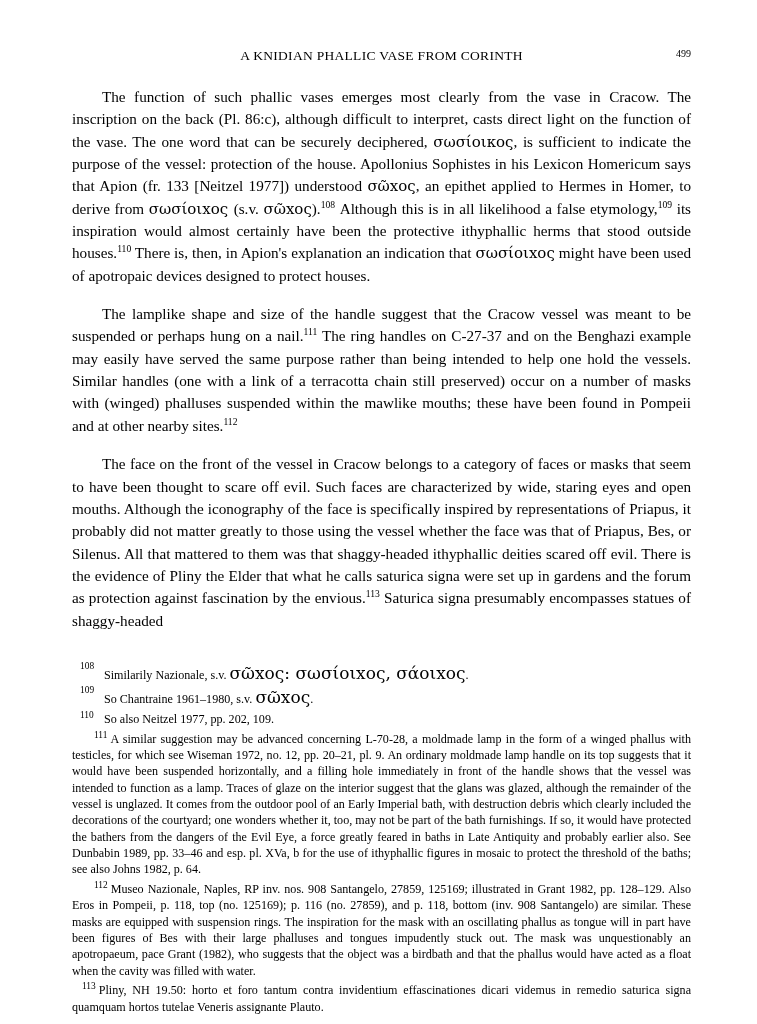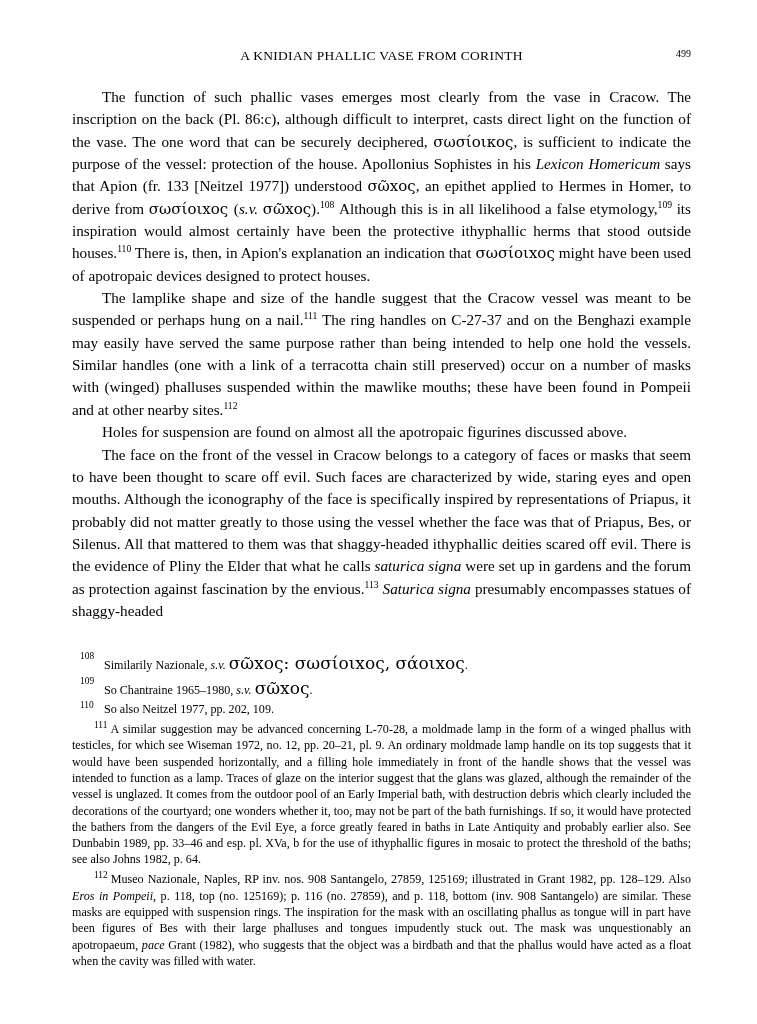--- a/index.html
+++ b/index.html
@@ -44,24 +44,24 @@
   }
   .body-text p {
     margin: 0;
     text-indent: 30px;
     font-size: 15.2px;
     line-height: 1.47;
     text-align: justify;
     hyphens: none;
   }
   .body-text p + p {
-    margin-top: 0px;
+    margin-top: 16px;
   }
   .gk { font-family: "DejaVu Serif", serif; font-size: 15px; }
-  .it { font-style: italic; }
+  .it { }
   sup.fn {
     font-size: 9.6px;
     vertical-align: super;
     line-height: 0;
   }
   .notes {
     margin-top: 20px;
     padding-top: 10px;
     font-size: 12.1px;
     line-height: 1.35;
@@ -100,25 +100,25 @@
 <div class="page">
 
   <div class="running-head">
     <div class="title">A KNIDIAN PHALLIC VASE FROM CORINTH</div>
     <div class="folio">499</div>
   </div>
 
   <div class="body-text" id="body-text">
       <p><span>The function of such phallic vases emerges most clearly from the vase in Cracow. The inscription on the back (Pl. 86:c), although difficult to interpret, casts direct light on the function of the vase. The one word that can be securely deciphered, </span><span class="gk">σωσίοικος</span><span>, is sufficient to indicate the purpose of the vessel: protection of the house. Apollonius Sophistes in his </span><span class="it">Lexicon Homericum</span><span> says that Apion (fr. 133 [Neitzel 1977]) understood </span><span class="gk">σῶxος</span><span>, an epithet applied to Hermes in Homer, to derive from </span><span class="gk">σωσίοιxος </span><span>(</span><span class="it">s.v.</span><span> </span><span class="gk">σῶxος</span><span>).</span><sup class="fn">108</sup><span> Although this is in all likelihood a false etymology,</span><sup class="fn">109</sup><span> its inspiration would almost certainly have been the protective ithyphallic herms that stood outside houses.</span><sup class="fn">110</sup><span> There is, then, in Apion's explanation an indication that </span><span class="gk">σωσίοιxος</span><span> might have been used of apotropaic devices designed to protect houses.</span></p>
       <p><span>The lamplike shape and size of the handle suggest that the Cracow vessel was meant to be suspended or perhaps hung on a nail.</span><sup class="fn">111</sup><span> The ring handles on C-27-37 and on the Benghazi example may easily have served the same purpose rather than being intended to help one hold the vessels. Similar handles (one with a link of a terracotta chain still preserved) occur on a number of masks with (winged) phalluses suspended within the mawlike mouths; these have been found in Pompeii and at other nearby sites.</span><sup class="fn">112</sup></p>
-      <p><span>Holes for suspension are found on almost all the apotropaic figurines discussed above.</span></p>
       <p><span>The face on the front of the vessel in Cracow belongs to a category of faces or masks that seem to have been thought to scare off evil. Such faces are characterized by wide, staring eyes and open mouths. Although the iconography of the face is specifically inspired by representations of Priapus, it probably did not matter greatly to those using the vessel whether the face was that of Priapus, Bes, or Silenus. All that mattered to them was that shaggy-headed ithyphallic deities scared off evil. There is the evidence of Pliny the Elder that what he calls </span><span class="it">saturica signa</span><span> were set up in gardens and the forum as protection against fascination by the envious.</span><sup class="fn">113</sup><span> </span><span class="it">Saturica signa</span><span> presumably encompasses statues of shaggy-headed</span></p>
     </div>
 
   <div class="notes" id="footnotes">
       <div class="note note-short"><span class="num">108</span><span>Similarily Nazionale, </span><span class="it">s.v.</span><span> </span><span class="gk">σῶxος: σωσίοιxος, σάοιxος</span><span>.</span></div>
-      <div class="note note-short"><span class="num">109</span><span>So Chantraine 1965–1980, </span><span class="it">s.v.</span><span> </span><span class="gk">σῶxος</span><span>.</span></div>
+      <div class="note note-short"><span class="num">109</span><span>So Chantraine 1961–1980, </span><span class="it">s.v.</span><span> </span><span class="gk">σῶxος</span><span>.</span></div>
       <div class="note note-short"><span class="num">110</span><span>So also Neitzel 1977, pp. 202, 109.</span></div>
       <div class="note note-long"><span class="num">111</span><span>A similar suggestion may be advanced concerning L-70-28, a moldmade lamp in the form of a winged phallus with testicles, for which see Wiseman 1972, no. 12, pp. 20–21, pl. 9. An ordinary moldmade lamp handle on its top suggests that it would have been suspended horizontally, and a filling hole immediately in front of the handle shows that the vessel was intended to function as a lamp. Traces of glaze on the interior suggest that the glans was glazed, although the remainder of the vessel is unglazed. It comes from the outdoor pool of an Early Imperial bath, with destruction debris which clearly included the decorations of the courtyard; one wonders whether it, too, may not be part of the bath furnishings. If so, it would have protected the bathers from the dangers of the Evil Eye, a force greatly feared in baths in Late Antiquity and probably earlier also. See Dunbabin 1989, pp. 33–46 and esp. pl. XVa, b for the use of ithyphallic figures in mosaic to protect the threshold of the baths; see also Johns 1982, p. 64.</span></div>
       <div class="note note-long"><span class="num">112</span><span>Museo Nazionale, Naples, RP inv. nos. 908 Santangelo, 27859, 125169; illustrated in Grant 1982, pp. 128–129. Also </span><span class="it">Eros in Pompeii</span><span>, p. 118, top (no. 125169); p. 116 (no. 27859), and p. 118, bottom (inv. 908 Santangelo) are similar. These masks are equipped with suspension rings. The inspiration for the mask with an oscillating phallus as tongue will in part have been figures of Bes with their large phalluses and tongues impudently stuck out. The mask was unquestionably an apotropaeum, </span><span class="it">pace</span><span> Grant (1982), who suggests that the object was a birdbath and that the phallus would have acted as a float when the cavity was filled with water.</span></div>
+      <div class="note note-long note-113"><span class="num">113</span><span>Pliny, </span><span class="it">NH</span><span> 19.50: </span><span class="it">horto et foro tantum contra invidentium effascinationes dicari videmus in remedio saturica signa quamquam hortos tutelae Veneris assignante Plauto.</span></div>
     </div>
 
 </div>
 
 </body></html>

